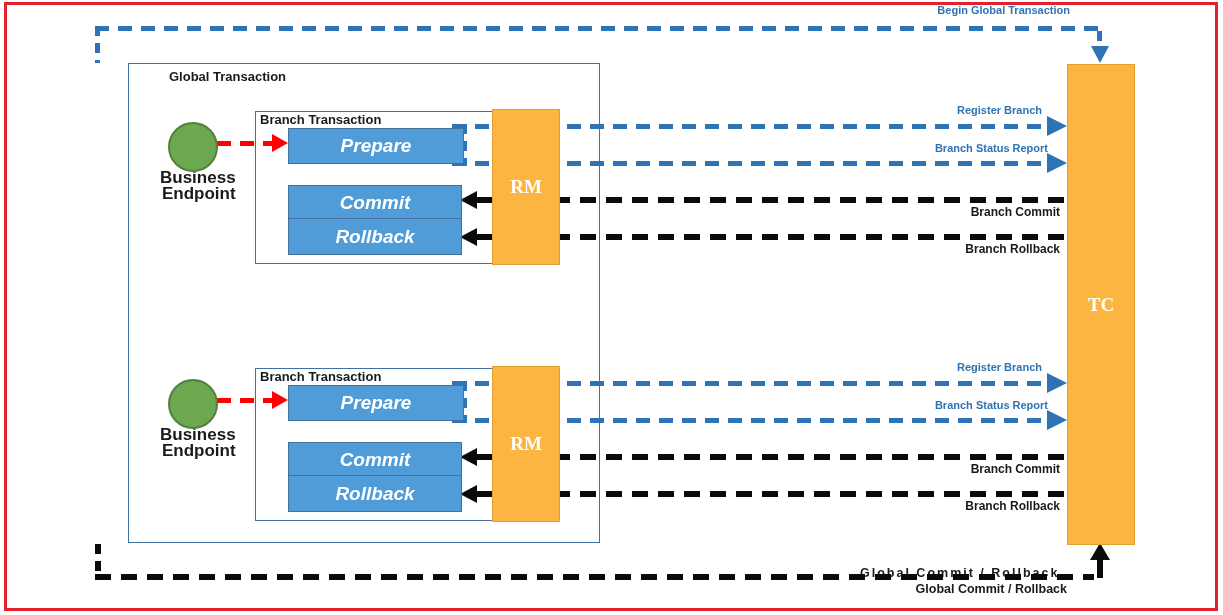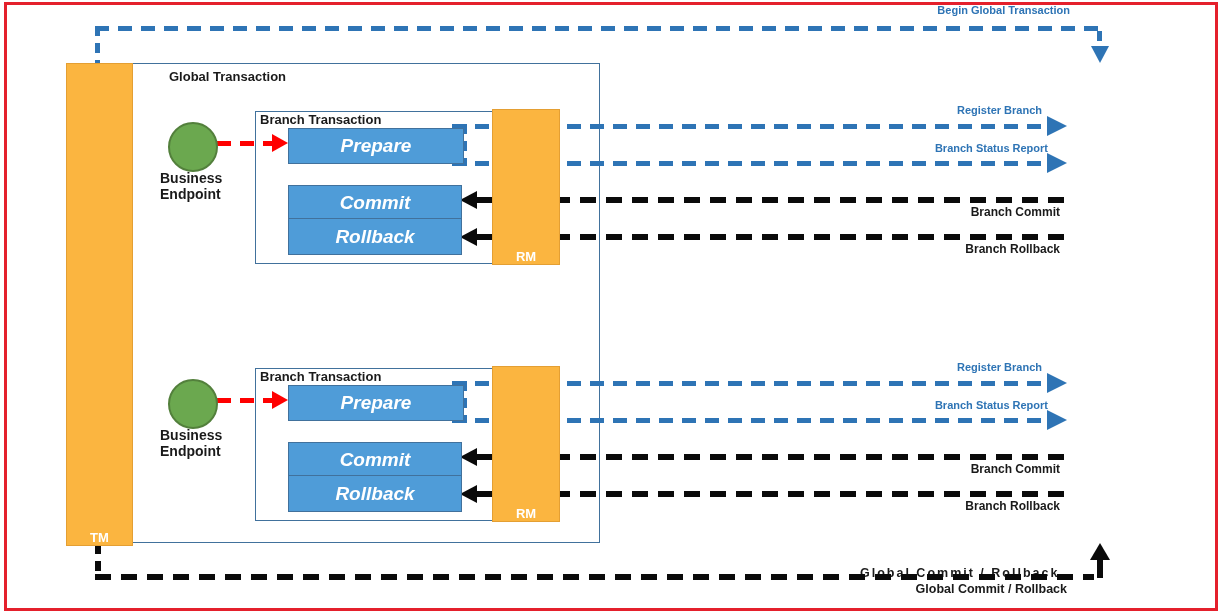--- a/index.html
+++ b/index.html
@@ -24,35 +24,35 @@
   
   .arr{width:0;height:0;z-index:1;}
   .arr.right-blue{border-left:20px solid var(--blue-line);border-top:10px solid transparent;border-bottom:10px solid transparent;}
   .arr.down-blue{border-top:17px solid var(--blue-line);border-left:9px solid transparent;border-right:9px solid transparent;}
   .arr.left-black{border-right:17px solid var(--black-line);border-top:9px solid transparent;border-bottom:9px solid transparent;}
   .arr.up-black{border-bottom:17px solid var(--black-line);border-left:10px solid transparent;border-right:10px solid transparent;z-index:1;}
   .arr.right-red{border-left:16px solid var(--red-line);border-top:9px solid transparent;border-bottom:9px solid transparent;z-index:2;}
 
   
   .pillar{background:var(--orange-fill);border:1px solid var(--orange-border);z-index:2;
-          display:flex;align-items:flex-end;justify-content:center;color:#fff;font-weight:bold;font-size:13px;}
+          display:flex;align-items:center;justify-content:center;color:#fff;font-weight:bold;font-size:19px;font-family:Liberation Serif, serif;}
   .rm-box{z-index:3;}
   .thinbox{border:1.5px solid var(--box-border);z-index:0;background:transparent;}
   .bluebox{background:var(--blue-fill);border:1px solid var(--blue-border);z-index:2;
            display:flex;align-items:center;justify-content:center;color:#fff;
            font-weight:bold;font-style:italic;font-size:19px;}
   .circle{width:46px;height:46px;border-radius:50%;background:var(--green-fill);
           border:2px solid var(--green-border);z-index:2;}
 
   
   .lbl{z-index:1;white-space:nowrap;font-weight:bold;color:var(--text-dark);}
   .lbl.box-title{font-size:13px;}
   .lbl.msg-blue{font-size:11px;color:var(--blue-line);text-align:right;}
   .lbl.msg-black{font-size:12px;color:var(--text-dark);text-align:right;}
-  .lbl.endpoint{font-size:14px;line-height:16px;}
+  .lbl.endpoint{font-size:17px;line-height:16px;text-align:right;}
   .lbl.bottom{font-size:12.5px;text-align:right;}
   .lbl.overlap{font-size:12.5px;letter-spacing:2px;z-index:0;color:var(--text-dark);}
 
   .branch{position:absolute;left:0;width:1223px;height:180px;}
   .branch.b1{top:98px;}
   .branch.b2{top:355px;}
 </style>
 </head>
 <body>
 
@@ -62,24 +62,24 @@
 
   <div class="abs dash-v blue" style="left:95px;top:26px;height:37px;"></div>
   <div class="abs dash-h blue" style="left:95px;top:26px;width:1006px;"></div>
   <div class="abs dash-v blue" style="left:1097px;top:31px;height:17px;"></div>
   <div class="abs arr down-blue" style="left:1091px;top:46px;"></div>
   <div class="abs lbl msg-blue" style="left:880px;top:4px;width:190px;">Begin Global Transaction</div>
 
   <div class="abs thinbox" style="left:128px;top:63px;width:470px;height:478px;"></div>
   <div class="abs lbl box-title" style="left:145px;top:69px;margin-left:24px;">Global Transaction</div>
 
-  <div class="abs pillar" style="left:66px;top:63px;width:65px;height:481px;">
-    <span>TM</span>
+
+  <div class="abs pillar" style="left:1067px;top:64px;width:66px;height:479px;">
+    <span>TC</span>
   </div>
-
 
   <div class="branch b1">
     <div class="abs thinbox" style="left:255px;top:13px;width:237px;height:151px;"></div>
     <div class="abs lbl box-title" style="left:260px;top:14px;">Branch Transaction</div>
 
     <div class="abs circle" style="left:168px;top:24px;"></div>
     <div class="abs lbl endpoint" style="left:160px;top:72px;">
       <div>Business</div>
       <div>Endpoint</div>
     </div>

